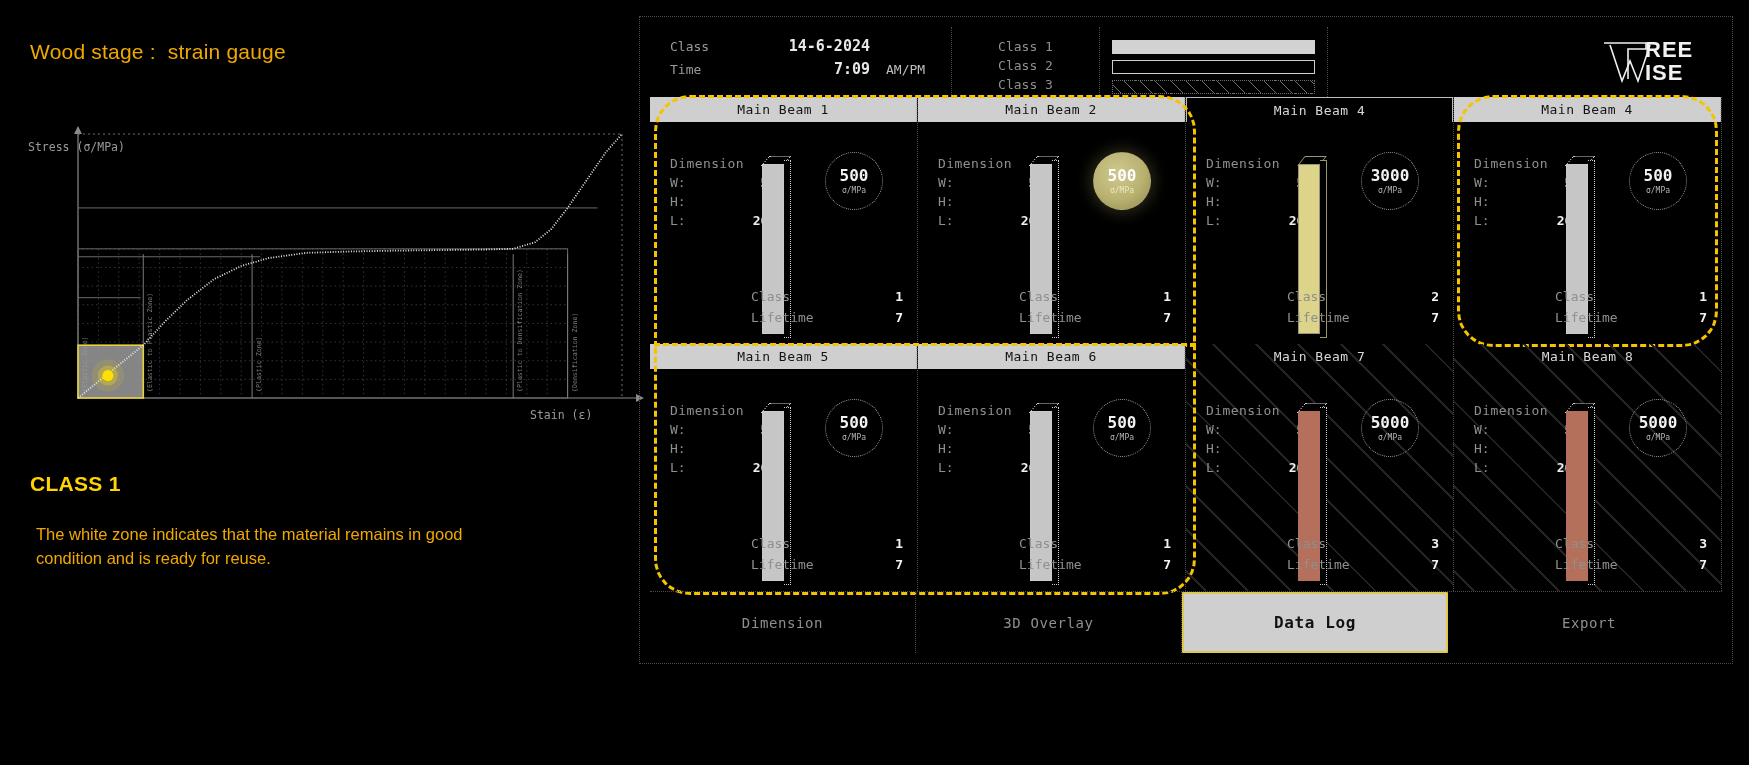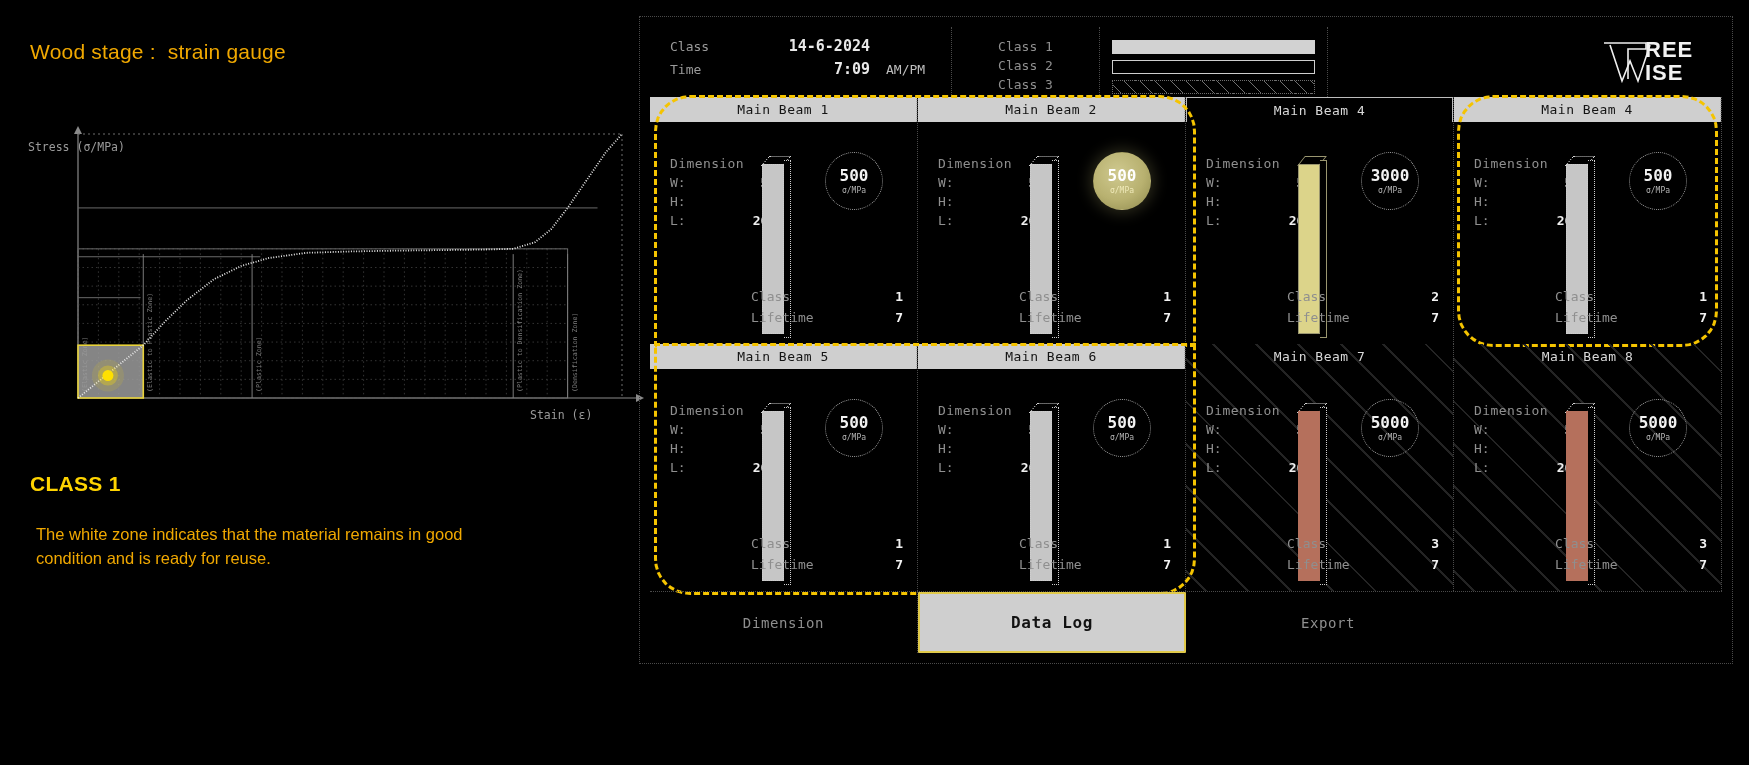--- a/index.html
+++ b/index.html
@@ -454,19 +454,20 @@
                   <div class="ro-row"><span class="ro-k">Lifetime</span><span class="ro-v">7</span></div>
                 </div>
               </div>
             </div>
             <div class="sel-outline" style="left: 0.4%; width: 50.5%; top: -1px; bottom: -4px; border-radius: 0px 0px 36px 36px;"></div>
           </div>
       </div>
 
       <div class="tabbar" id="tabbar">
           <div class="tab">Dimension</div>
+          <div class="tab">3D Overlay</div>
           <div class="tab active">Data Log</div>
           <div class="tab">Export</div>
         </div>
 
     </div>
   </div>
 </div>
 
 </body></html>

